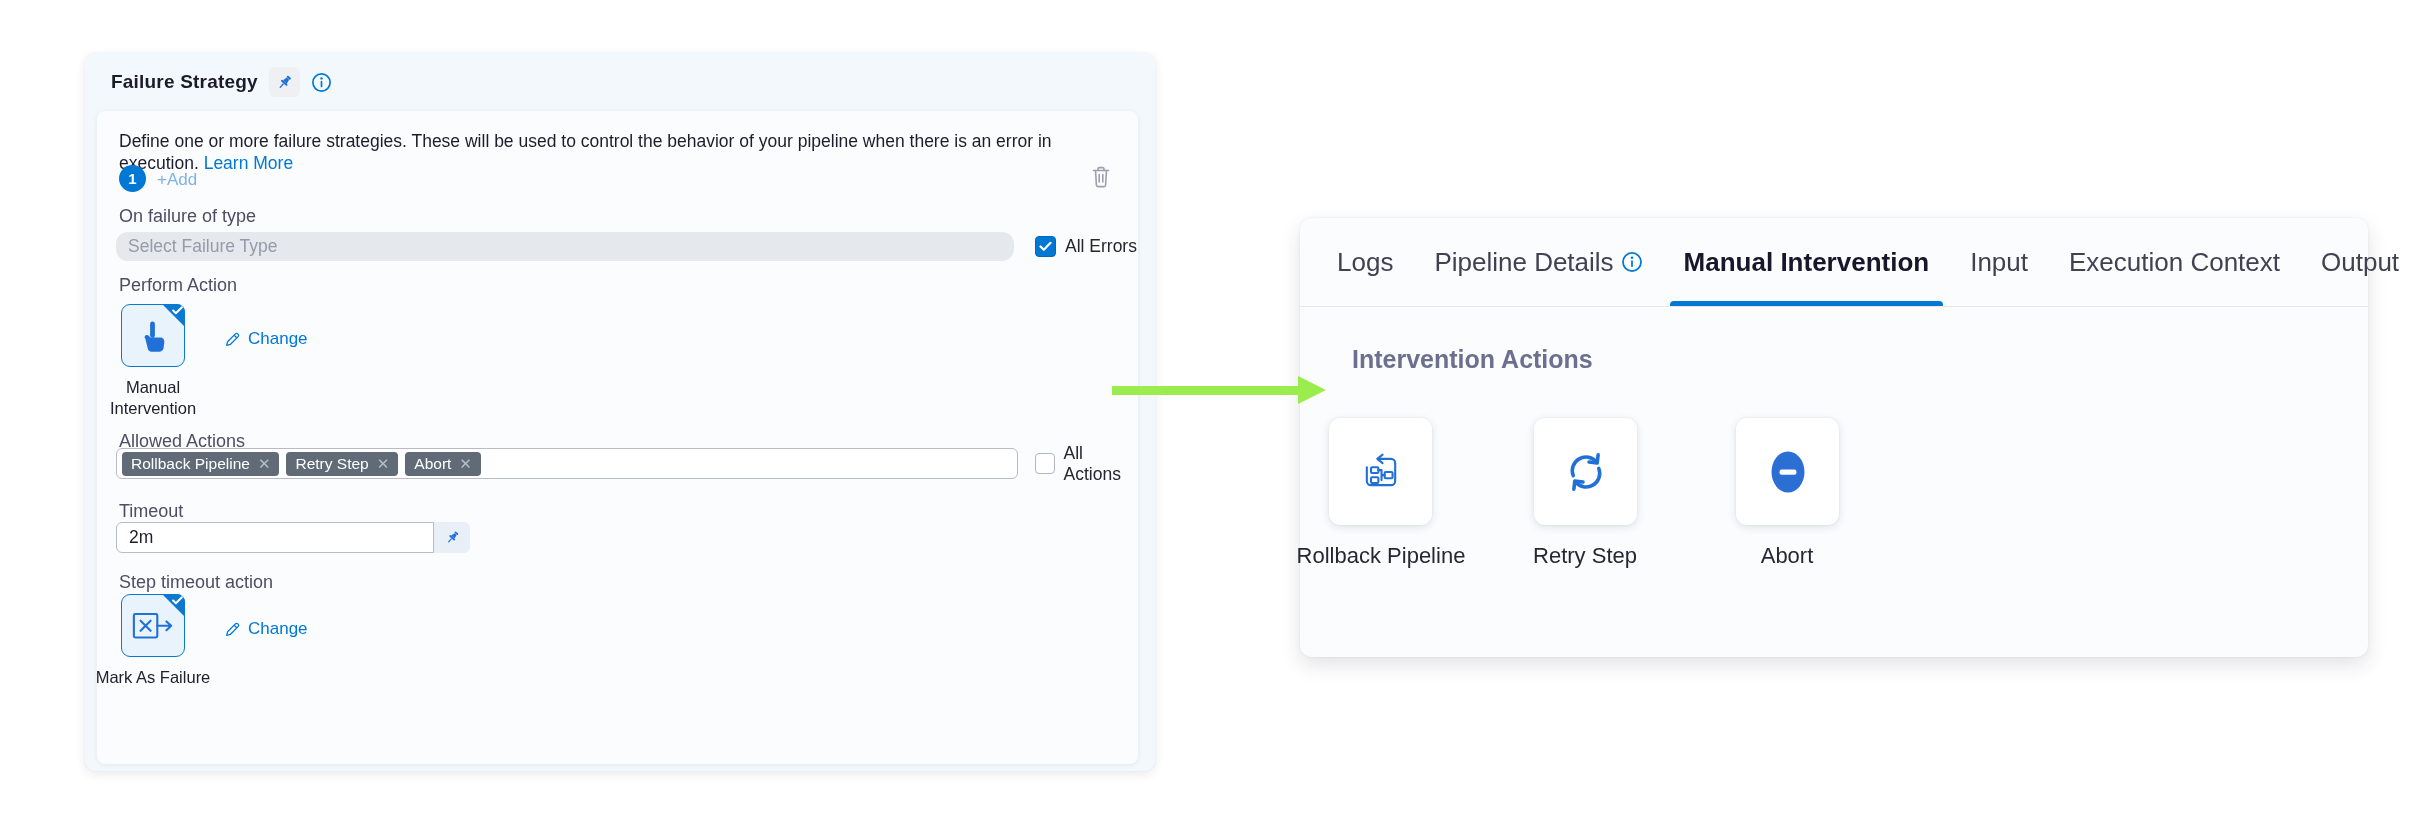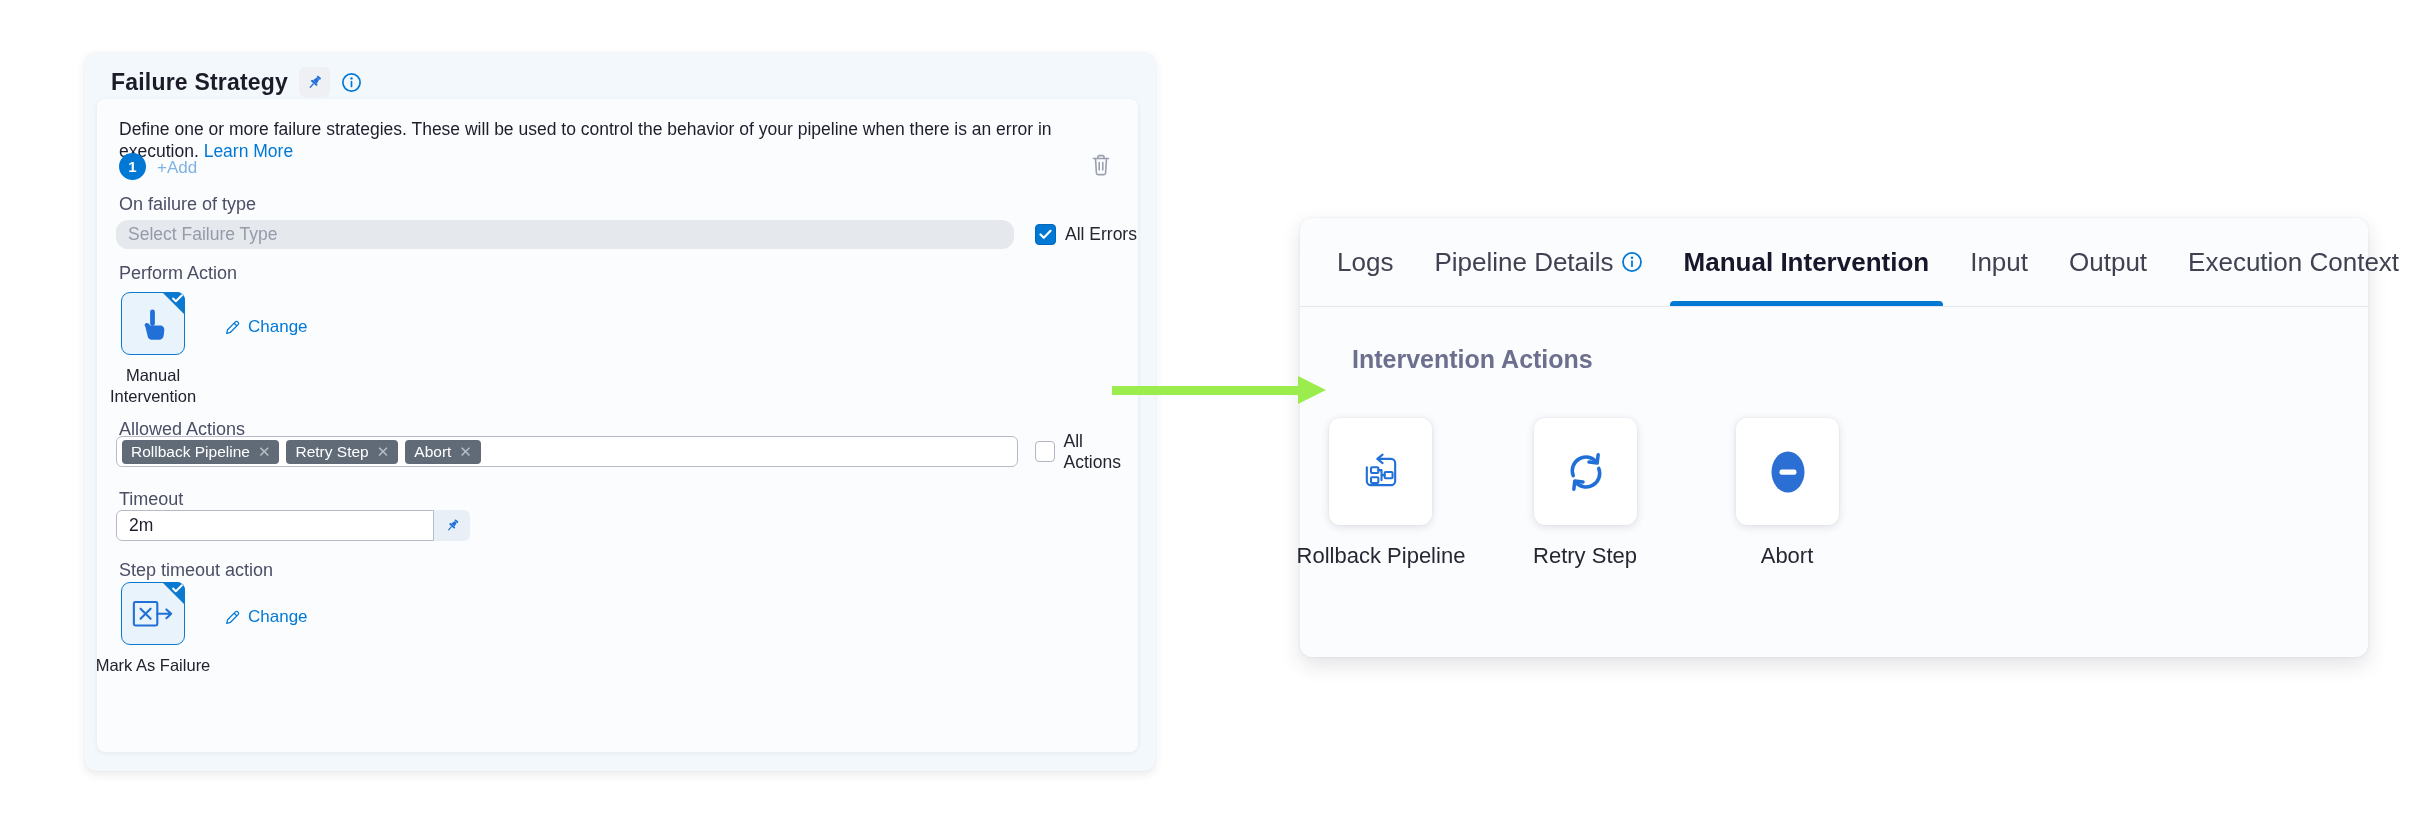--- a/index.html
+++ b/index.html
@@ -5,26 +5,26 @@
   * { margin:0; padding:0; box-sizing:border-box; }
   html,body { background:#ffffff; font-family:"Liberation Sans", sans-serif; }
   #canvas { position:relative; width:2412px; height:836px; background:#ffffff; overflow:hidden; }
 
   
   .fs-panel { position:absolute; left:85px; top:53px; width:1070px; height:718px;
     background:#f3f8fc; border-radius:10px;
     box-shadow:0 3px 10px rgba(40,41,61,.10), 0 0 2px rgba(40,41,61,.06); }
   .fs-header { position:absolute; left:0; top:0; width:100%; height:46px;
     display:flex; align-items:center; gap:11px; padding:12px 24px 0 26px; }
-  .fs-title { font-size:23px; font-weight:700; color:#1c1c28; letter-spacing:.2px; }
+  .fs-title { font-size:19px; font-weight:700; color:#1c1c28; letter-spacing:.2px; }
   .pin-btn { width:31px; height:30px; background:#eef0f3; border:none; border-radius:6px;
     display:flex; align-items:center; justify-content:center; cursor:pointer; }
   .icon-info { width:21px; height:21px; display:inline-flex; }
 
-  .fs-card { position:absolute; left:12px; top:46px; width:1041px; height:653px;
+  .fs-card { position:absolute; left:12px; top:58px; width:1041px; height:653px;
     background:#fafcfe; border-radius:8px; box-shadow:0 1px 4px rgba(40,41,61,.08); }
 
   .desc { position:absolute; left:22px; top:19px; width:990px; font-size:17.5px;
     line-height:22px; color:#1d1d2c; }
   .link { color:#0278d5; cursor:pointer; text-decoration:none; }
 
   .badge { position:absolute; left:22px; top:54px; width:27px; height:27px; border-radius:50%;
     background:#0278d5; color:#fff; font-size:15px; font-weight:700;
     display:flex; align-items:center; justify-content:center; cursor:pointer; }
   .add-link { position:absolute; left:60px; top:59px; font-size:17px; color:#7fb3e1; cursor:pointer; }
@@ -271,24 +271,24 @@
           </svg>
         </span>
       </div>
       <div class="tab active">
         <span>Manual Intervention</span>
       </div>
       <div class="tab">
         <span>Input</span>
       </div>
       <div class="tab">
+        <span>Execution Context</span>
+      </div>
+      <div class="tab">
         <span>Output</span>
-      </div>
-      <div class="tab">
-        <span>Execution Context</span>
       </div>
     </nav>
 
     <h2 class="section-title">Intervention Actions</h2>
 
     <div class="perm-card" style="left:29px">
       <span style="display:inline-flex">
         <svg width="42" height="42" viewBox="0 0 40 40" fill="none" stroke="#2170d8" stroke-width="2" stroke-linecap="round" stroke-linejoin="round">
           <path d="M17 7.5 h12.5 a4 4 0 0 1 4 4 v17 a4 4 0 0 1 -4 4 h-19 a4 4 0 0 1 -4 -4 v-13"></path>
           <path d="M21.5 3.5 l-5 4 5 4"></path>

